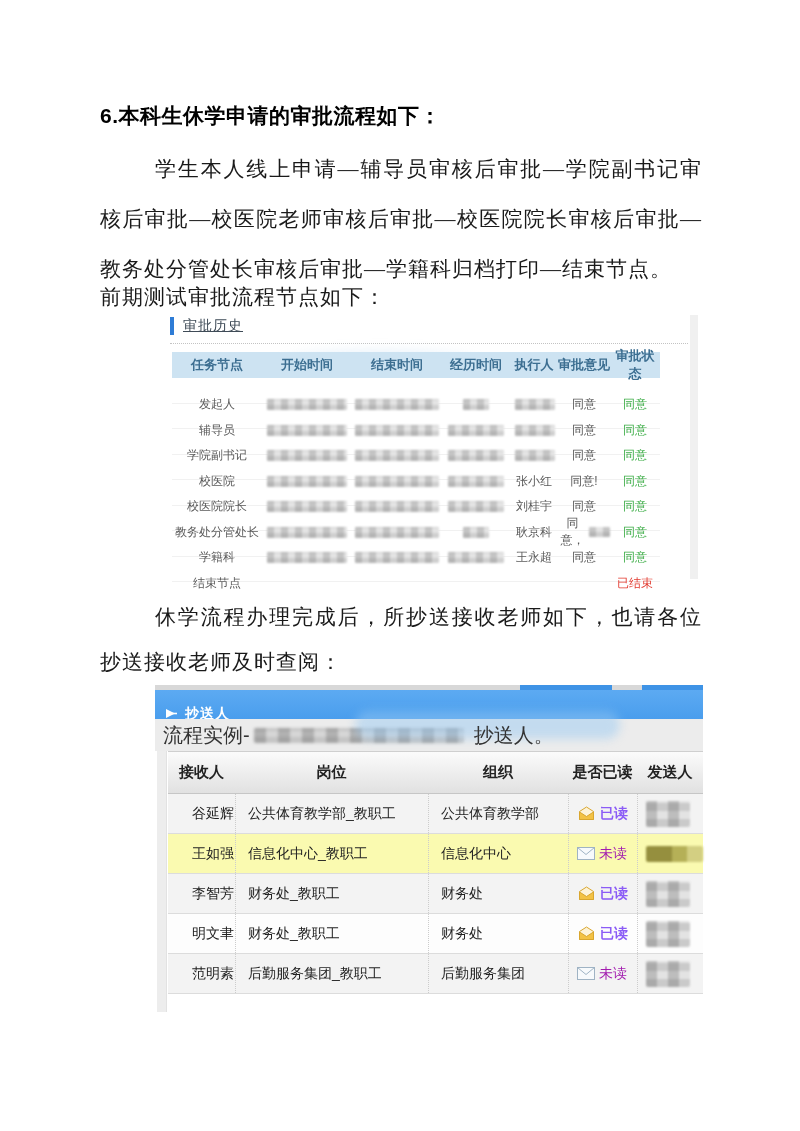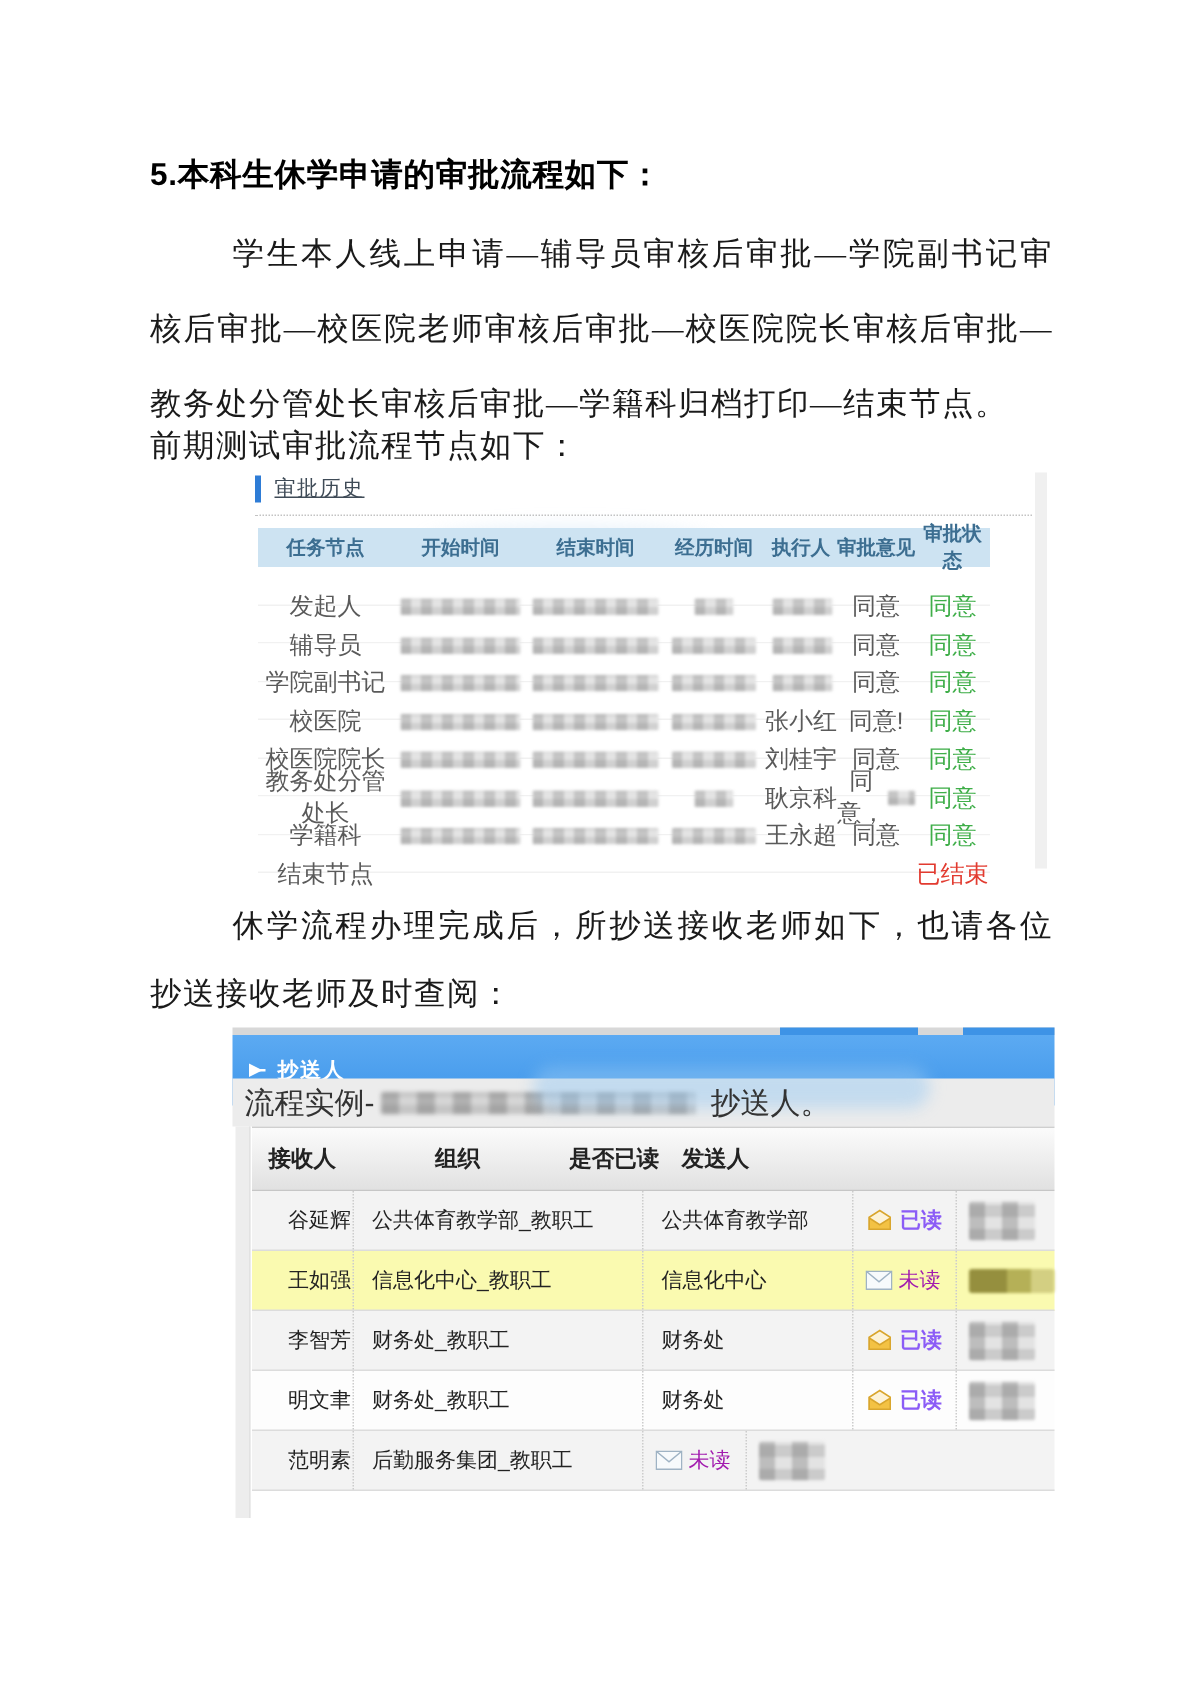--- a/index.html
+++ b/index.html
@@ -21,21 +21,21 @@
   .ah-head{position:absolute;left:5px;top:6px;display:flex;align-items:center;}
   .ah-bar{width:4px;height:18px;background:#2e7cd6;margin-right:9px;}
   .ah-title{font-size:14px;color:#3f4b57;letter-spacing:1px;text-decoration:underline;}
   .ah-dotted{position:absolute;left:5px;top:32px;width:518px;border-top:1px dotted #c3c3c3;}
   .ah-table{position:absolute;left:7px;top:41px;width:488px;}
   .ah-hrow{display:flex;height:26px;background:#cde3f2;align-items:center;}
   .ah-hcell{font-size:13px;font-weight:bold;color:#3c6e91;text-align:center;}
   .ah-row{display:flex;height:24.5px;align-items:center;background:#fff;border-bottom:1px solid #f1f1f1;}
   .c1{width:90px;} .c2{width:90px;} .c3{width:90px;} .c4{width:68px;}
   .c5{width:48px;} .c6{width:52px;} .c7{width:50px;}
-  .ah-cell{font-size:16px;color:#5a5a5a;text-align:center;display:flex;justify-content:center;align-items:center;gap:2px;margin-top:29px;}
+  .ah-cell{font-size:12px;color:#5a5a5a;text-align:center;display:flex;justify-content:center;align-items:center;gap:2px;margin-top:29px;}
   .f-status.approved{color:#3fae49;}
   .f-status.finished{color:#e23b30;}
   .ah-strip{position:absolute;left:525px;top:4px;width:8px;height:264px;background:#f0f0f0;}
   
   .blur{display:inline-block;height:11px;border-radius:1px;background-color:#e6e6e6;
         background-image:repeating-linear-gradient(90deg,rgba(110,110,110,.28) 0 7px,rgba(200,200,200,.05) 7px 14px),
                          repeating-linear-gradient(0deg,rgba(120,120,120,.20) 0 5px,rgba(220,220,220,.05) 5px 10px);
         filter:blur(1px);}
   .f-start{width:80px;} .f-end{width:84px;}
   .f-elapsed.w-wide{width:56px;} .f-elapsed.w-small{width:26px;}
@@ -84,21 +84,21 @@
   .cc-row.highlight .sender-blur{width:58px;height:16px;
                background-color:#c9c468;
                background-image:linear-gradient(90deg,#958f3e 0 45%,#b5b057 45% 72%,#d3cf82 72%);
                filter:blur(1px);}
 </style>
 </head>
 <body>
 
 <div class="page">
 
-  <div class="doc-title">5.本科生休学申请的审批流程如下：</div>
+  <div class="doc-title">6.本科生休学申请的审批流程如下：</div>
   <div class="doc-para p-flow">学生本人线上申请—辅导员审核后审批—学院副书记审核后审批—校医院老师审核后审批—校医院院长审核后审批—教务处分管处长审核后审批—学籍科归档打印—结束节点。</div>
   <div class="doc-para p-pretest">前期测试审批流程节点如下：</div>
   <div class="doc-para p-cc">休学流程办理完成后，所抄送接收老师如下，也请各位抄送接收老师及时查阅：</div>
 
   <div class="shot1">
     <div class="ah-head">
       <span class="ah-bar"></span>
       <span class="ah-title">审批历史</span>
     </div>
     <div class="ah-dotted"></div>
@@ -293,20 +293,21 @@
     <div class="s2-instance">
       <span class="inst-prefix">流程实例-</span>
       <span class="inst-blur"></span>
       <span class="inst-blob"></span>
       <span class="inst-suffix">抄送人。</span>
     </div>
     <div class="s2-leftstrip"></div>
     <div class="cc-table">
       <div class="cc-hrow">
         <div class="cc-hcell k1">接收人</div>
+        <div class="cc-hcell k2">岗位</div>
         <div class="cc-hcell k3">组织</div>
         <div class="cc-hcell k4">是否已读</div>
         <div class="cc-hcell k5">发送人</div>
       </div>
       <div id="cc-rows">
   <div class="cc-row odd read">
     <div class="cc-cell k1 f-recv">谷延辉</div>
     <div class="cc-cell k2 f-post">公共体育教学部_教职工</div>
     <div class="cc-cell k3 f-org">公共体育教学部</div>
     <div class="cc-cell k4">
@@ -377,20 +378,21 @@
       <span class="f-read-label">已读</span>
     </div>
     <div class="cc-cell k5">
               <span class="sender-blur"></span>
             </div>
   </div>
 
   <div class="cc-row odd unread">
     <div class="cc-cell k1 f-recv">范明素</div>
     <div class="cc-cell k2 f-post">后勤服务集团_教职工</div>
+    <div class="cc-cell k3 f-org">后勤服务集团</div>
     <div class="cc-cell k4">
 
       <span class="env env-closed">
         <svg width="18" height="13" viewBox="0 0 18 13">
           <rect x="0.5" y="0.5" width="17" height="12" fill="#f7fafc" stroke="#9fb3c4"></rect>
           <path d="M0.5 0.5 L9 7.5 L17.5 0.5" fill="none" stroke="#9fb3c4"></path>
         </svg>
       </span>
       <span class="f-read-label">未读</span>
     </div>

